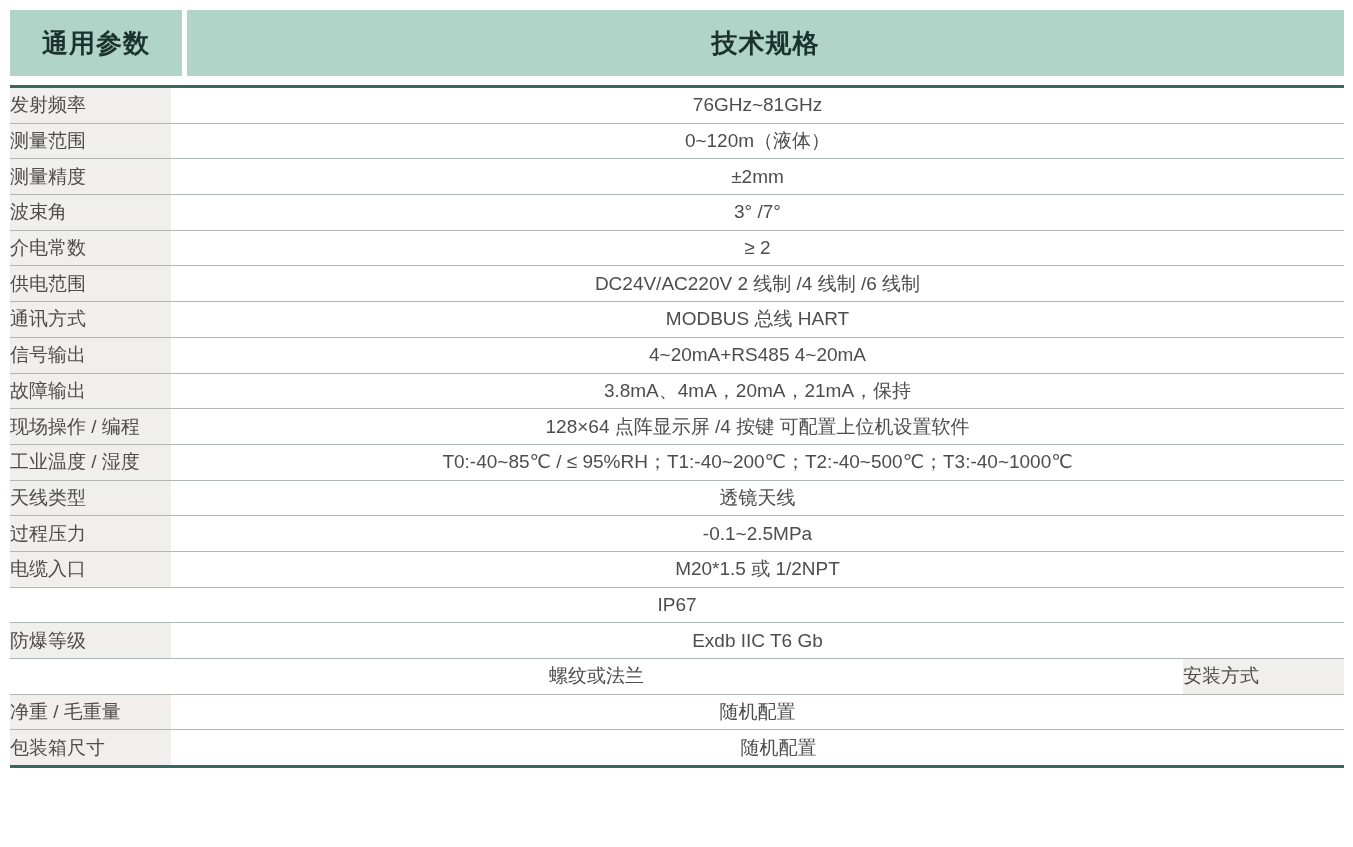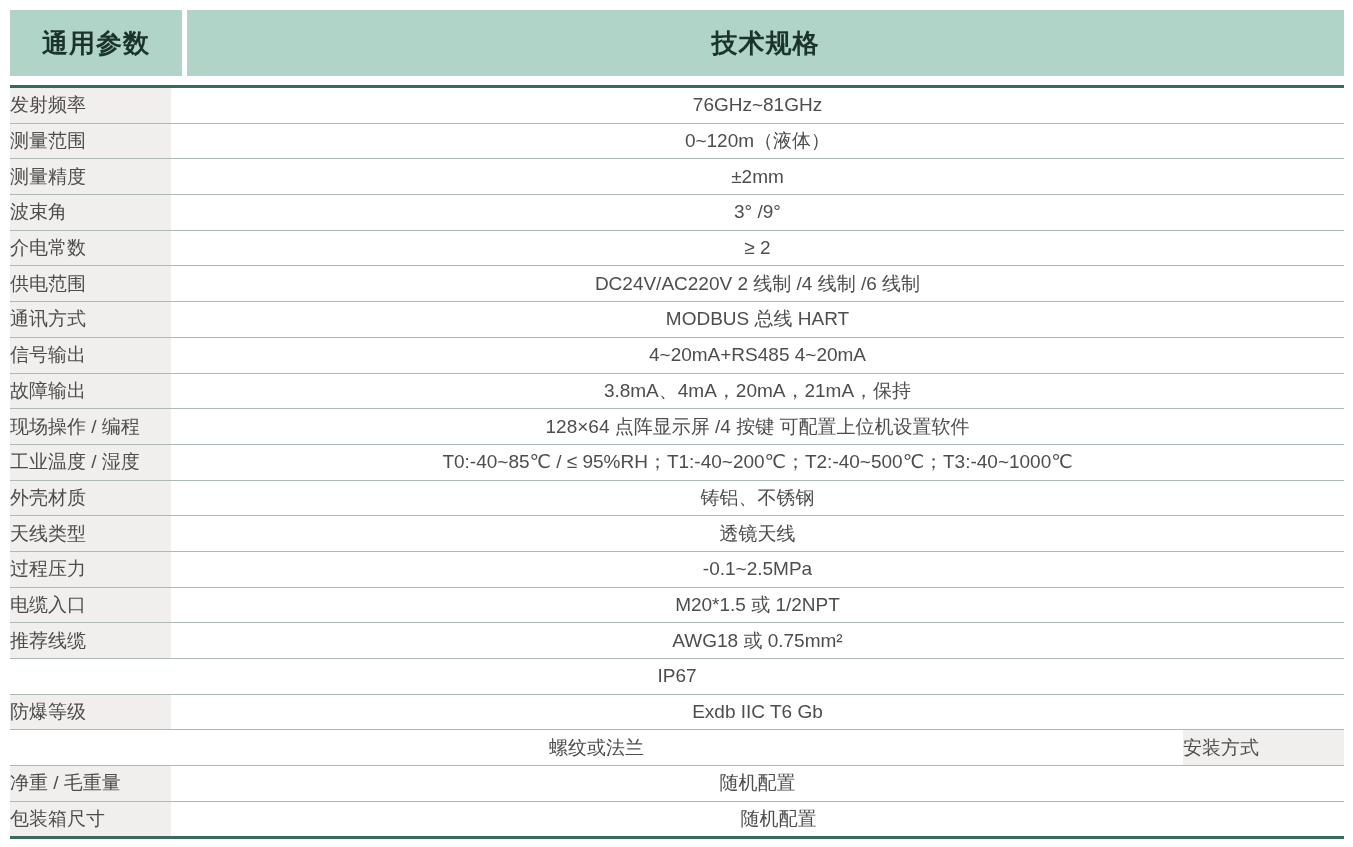--- a/index.html
+++ b/index.html
@@ -84,21 +84,21 @@
         <div class="row">
           <div class="cell label">测量范围</div>
           <div class="cell value">0~120m（液体）</div>
         </div>
         <div class="row">
           <div class="cell label">测量精度</div>
           <div class="cell value">±2mm</div>
         </div>
         <div class="row">
           <div class="cell label">波束角</div>
-          <div class="cell value">3° /9°</div>
+          <div class="cell value">3° /7°</div>
         </div>
         <div class="row">
           <div class="cell label">介电常数</div>
           <div class="cell value">≥ 2</div>
         </div>
         <div class="row">
           <div class="cell label">供电范围</div>
           <div class="cell value">DC24V/AC220V 2 线制 /4 线制 /6 线制</div>
         </div>
         <div class="row">
@@ -115,38 +115,30 @@
         </div>
         <div class="row">
           <div class="cell label">现场操作 / 编程</div>
           <div class="cell value">128×64 点阵显示屏 /4 按键 可配置上位机设置软件</div>
         </div>
         <div class="row">
           <div class="cell label">工业温度 / 湿度</div>
           <div class="cell value">T0:-40~85℃ / ≤ 95%RH；T1:-40~200℃；T2:-40~500℃；T3:-40~1000℃</div>
         </div>
         <div class="row">
-          <div class="cell label">外壳材质</div>
-          <div class="cell value">铸铝、不锈钢</div>
-        </div>
-        <div class="row">
           <div class="cell label">天线类型</div>
           <div class="cell value">透镜天线</div>
         </div>
         <div class="row">
           <div class="cell label">过程压力</div>
           <div class="cell value">-0.1~2.5MPa</div>
         </div>
         <div class="row">
           <div class="cell label">电缆入口</div>
           <div class="cell value">M20*1.5 或 1/2NPT</div>
-        </div>
-        <div class="row">
-          <div class="cell label">推荐线缆</div>
-          <div class="cell value">AWG18 或 0.75mm²</div>
         </div>
         <div class="row">
           <div class="cell value">IP67</div>
         </div>
         <div class="row">
           <div class="cell label">防爆等级</div>
           <div class="cell value">Exdb IIC T6 Gb</div>
         </div>
         <div class="row">
           <div class="cell value">螺纹或法兰</div>

